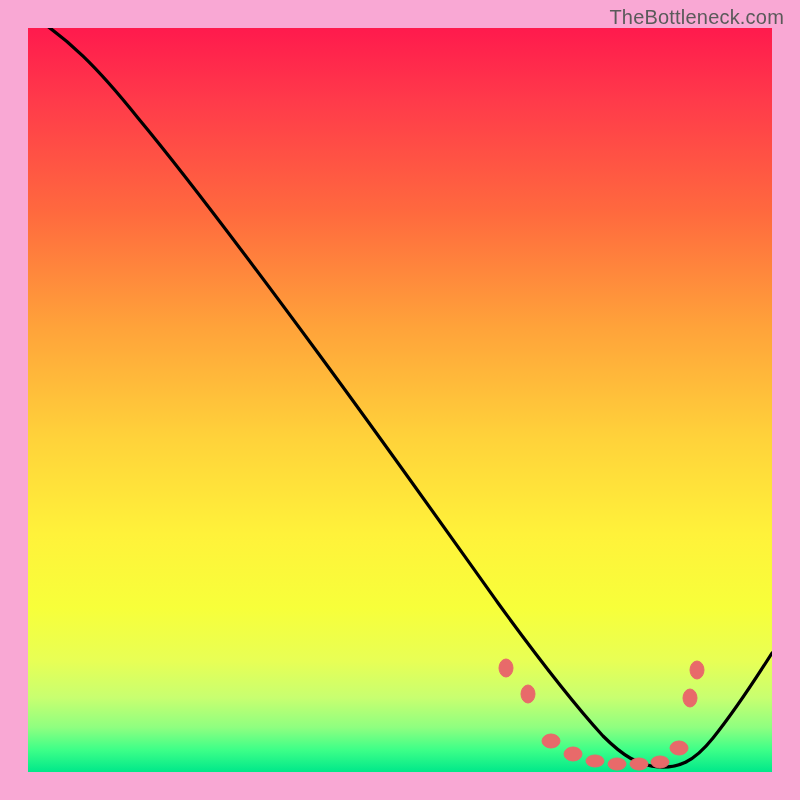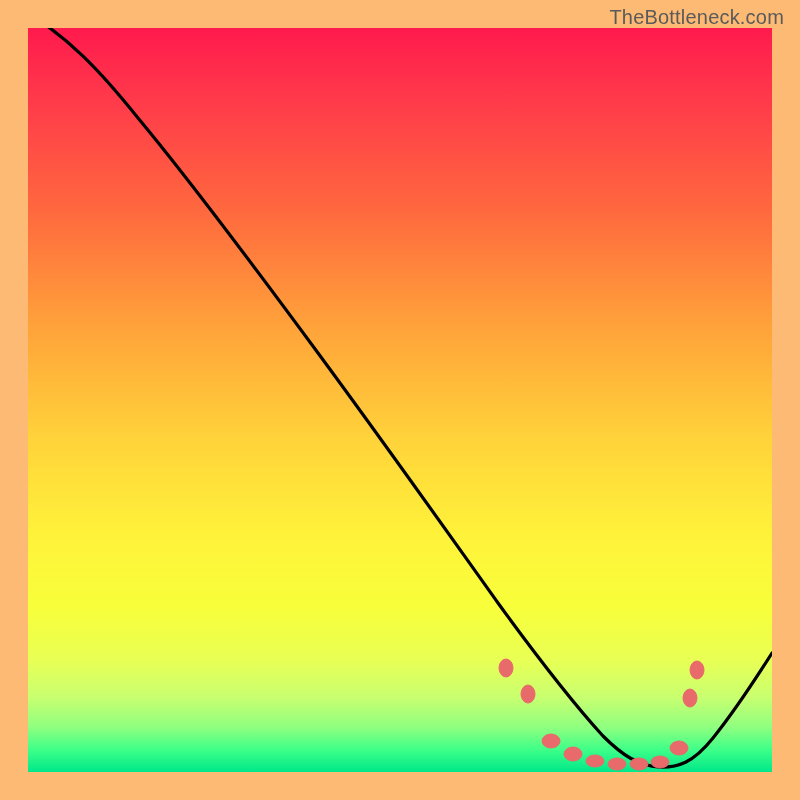--- a/index.html
+++ b/index.html
@@ -10,21 +10,21 @@
     background: #000;
     overflow: hidden;
     font-family: Arial, Helvetica, sans-serif;
   }
   .frame {
     position: absolute;
     top: 0;
     left: 0;
     width: 800px;
     height: 800px;
-    background: #fdba74;
+    background: #f9a8d4;
   }
   .plot {
     position: absolute;
     top: 28px;
     left: 28px;
     width: 744px;
     height: 744px;
     background: linear-gradient(
       to bottom,
       #ff1a4d 0%,

